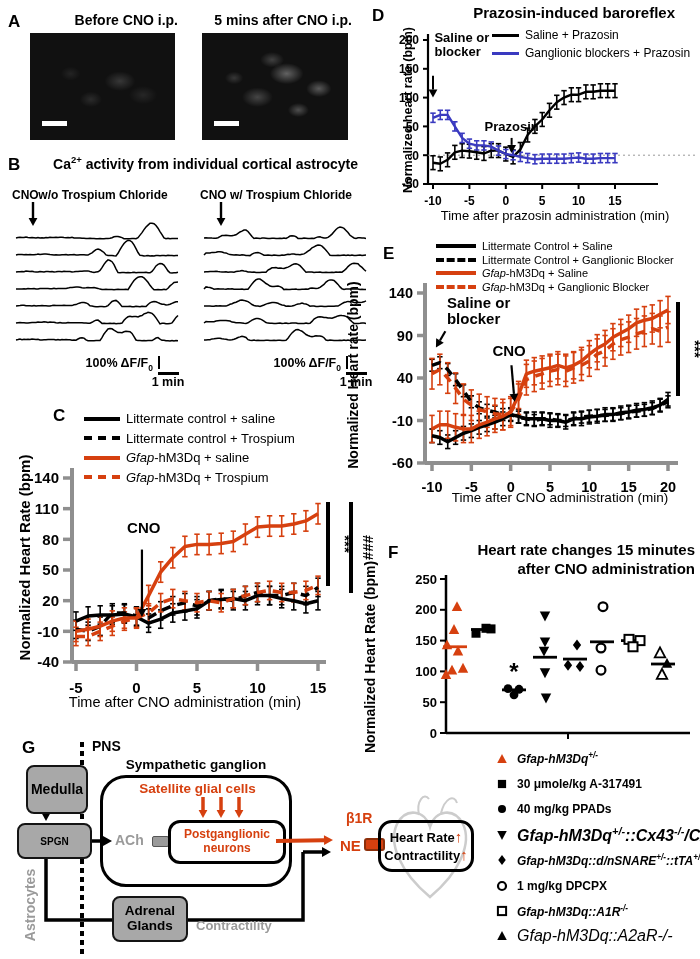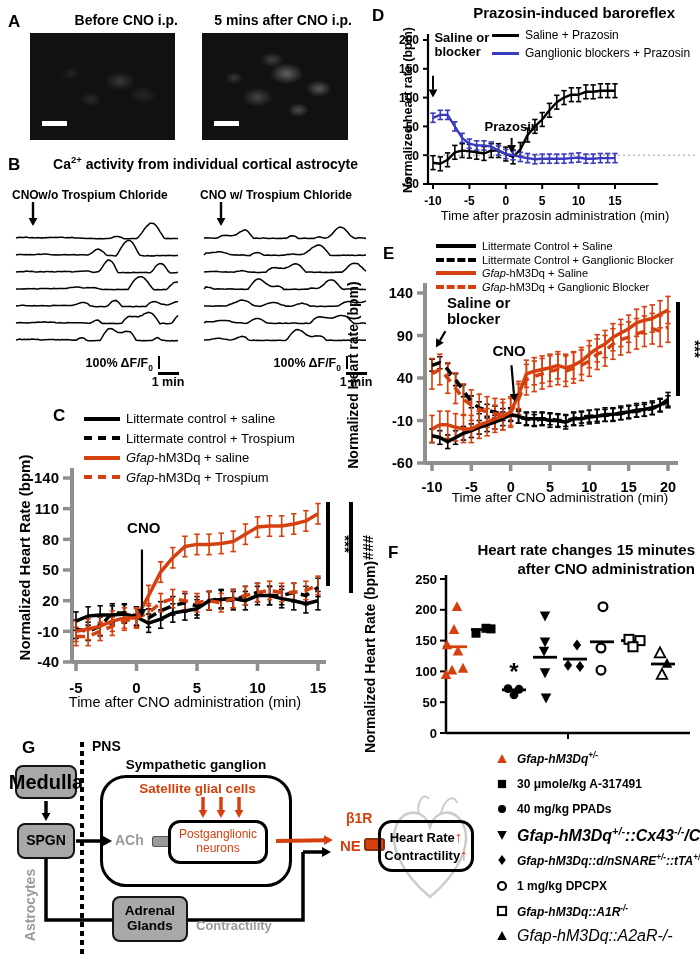--- a/index.html
+++ b/index.html
@@ -1166,33 +1166,33 @@
         <svg width="16" height="16" style="flex: 0 0 auto; margin-right: 7px;">
           <polygon points="8,3 3.25,12 12.75,12" fill="#000000"></polygon>
         </svg>
         <span class="llab" style="font-size: 16px; font-weight: normal; font-style: italic;"><i>Gfap</i>-hM3Dq::A2aR-/-</span>
       </div>
     </div>
 
   <div class="plabel" style="left:22px;top:738px">G</div>
   <div class="pnsline" style="left:80px;top:742px;height:212px"></div>
   <div class="abs" style="left:92px;top:738px;font-weight:bold;font-size:14px">PNS</div>
-  <div class="gbox" style="left:15px;top:765px;width:62px;height:34px;font-size:20px">
+  <div class="gbox" style="left:26px;top:765px;width:62px;height:49px;font-size:14px">
       <span>Medulla</span>
     </div>
-  <div class="gbox" style="left:17px;top:823px;width:58px;height:36px;font-size:14px">
+  <div class="gbox" style="left:17px;top:823px;width:75px;height:36px;font-size:10px">
       <span>SPGN</span>
     </div>
   <div class="rot" style="left:-20px;top:897px;width:100px;font-size:14px;color:#9a9a9a">Astrocytes</div>
   <div class="abs" style="left:100px;top:757px;width:192px;text-align:center;font-size:13.5px;font-weight:600">Sympathetic ganglion</div>
   <div class="abs" style="left:100px;top:775px;width:192px;height:112px;border:3.5px solid #000;border-radius:26px"></div>
   <div class="abs" style="left:110px;top:781px;width:175px;text-align:center;font-size:13.5px;font-weight:bold;color:#d6400f">Satellite glial cells</div>
   <div class="abs" style="left:115px;top:832px;font-size:14px;font-weight:bold;color:#9a9a9a">ACh</div>
   <div class="abs" style="left:152px;top:836px;width:17px;height:11px;background:#9a9a9a;border:1.5px solid #555;border-radius:2px"></div>
-  <div class="abs" style="left:168px;top:820px;width:100px;height:44px;border:3px solid #000;border-radius:12px;display:flex;flex-direction:column;align-items:center;justify-content:center;font-size:12px;font-weight:normal;color:#d6400f;line-height:1.15">
+  <div class="abs" style="left:168px;top:820px;width:118px;height:44px;border:3px solid #000;border-radius:12px;display:flex;flex-direction:column;align-items:center;justify-content:center;font-size:12px;font-weight:bold;color:#d6400f;line-height:1.15">
     <span>Postganglionic</span>
     <span>neurons</span>
   </div>
   <div class="abs" style="left:346px;top:810px;font-size:14px;font-weight:bold;color:#d6400f">β1R</div>
   <div class="abs" style="left:340px;top:837px;font-size:15px;font-weight:bold;color:#d6400f">NE</div>
   <div class="abs" style="left:364px;top:838px;width:21px;height:13px;background:#d6400f;border:2px solid #8c2f0a;border-radius:3px"></div>
   <div class="abs" style="left:378px;top:820px;width:96px;height:52px;border:3.5px solid #000;border-radius:14px;display:flex;flex-direction:column;align-items:center;justify-content:center;font-size:13px;font-weight:bold;line-height:1.2">
     <span><span>Heart Rate</span><span style="color:#d6400f;font-size:15px">↑</span></span>
     <span><span>Contractility</span><span style="color:#d6400f;font-size:15px">↑</span></span>
   </div>

